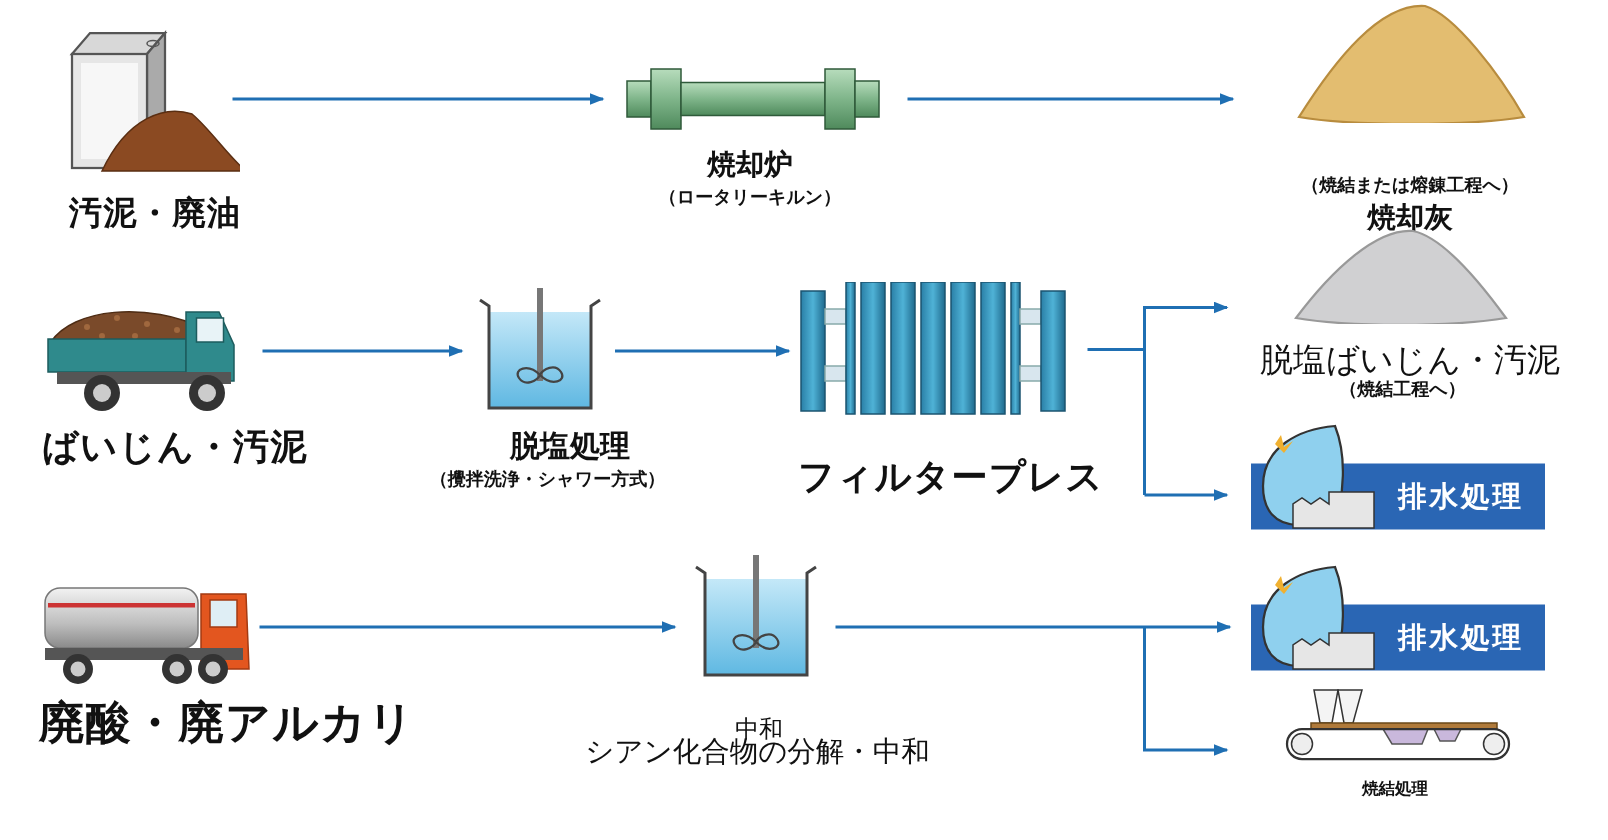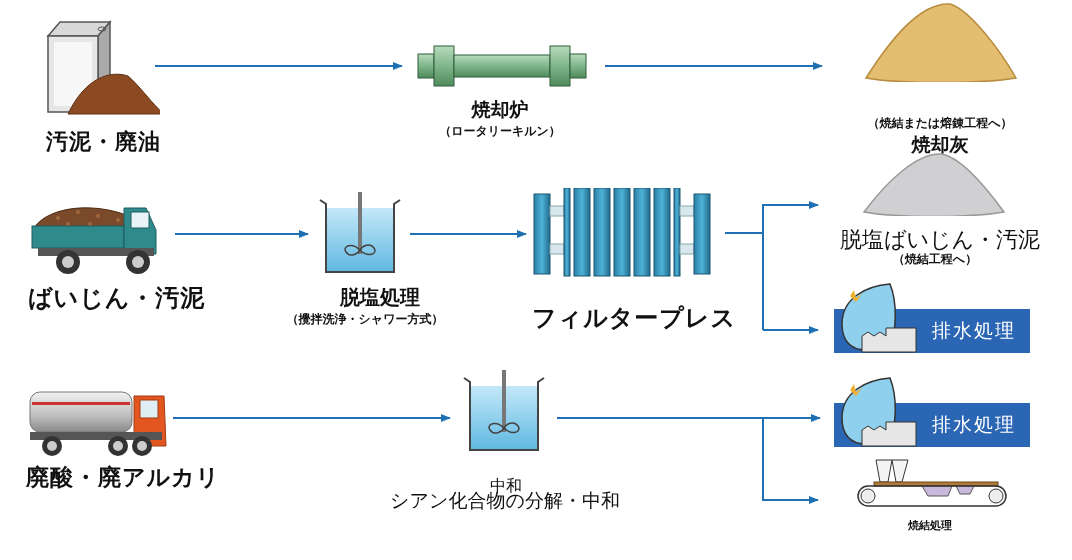--- a/index.html
+++ b/index.html
@@ -3,21 +3,21 @@
 <meta charset="utf-8">
 <style>
   html,body{margin:0;padding:0;background:#ffffff;}
   body{width:1072px;height:560px;position:relative;overflow:hidden;font-family:"DejaVu Sans","Liberation Sans",sans-serif;color:#111;}
   .abs{position:absolute;}
   .lbl-big{font-weight:bold;font-size:22px;letter-spacing:1px;white-space:nowrap;}
   .lbl-mid{font-weight:bold;font-size:17px;white-space:nowrap;text-align:center;}
   .lbl-small{font-weight:bold;font-size:12px;white-space:nowrap;text-align:center;}
   .lbl-reg{font-size:22px;white-space:nowrap;text-align:center;}
   svg.arrows{position:absolute;left:0;top:0;width:1072px;height:560px;}
-  .badge{position:absolute;background:#2a66b4;color:#fff;font-weight:normal;font-size:19px;letter-spacing:2px;display:flex;align-items:center;justify-content:flex-end;padding-right:14px;box-sizing:border-box;}
+  .badge{position:absolute;background:#2a66b4;color:#fff;font-weight:bold;font-size:19px;letter-spacing:2px;display:flex;align-items:center;justify-content:flex-end;padding-right:14px;box-sizing:border-box;}
 </style>
 </head>
 <body>
 
 <svg class="arrows" viewBox="0 0 1072 560">
   <defs>
     <marker id="ah" markerWidth="10" markerHeight="8" refX="9" refY="4" orient="auto" markerUnits="userSpaceOnUse">
       <path d="M0,0 L10,4 L0,8 Z" fill="#1f6fb3"></path>
     </marker>
   </defs>
@@ -177,21 +177,21 @@
     <rect x="114" y="12" width="18" height="18" fill="#dfeef5" stroke="#a33a12"></rect>
     <rect x="4" y="44" width="132" height="8" fill="#555"></rect>
     <circle cx="26" cy="58" r="10" fill="#333"></circle>
       <circle cx="26" cy="58" r="5" fill="#ccc"></circle>
     <circle cx="92" cy="58" r="10" fill="#333"></circle>
       <circle cx="92" cy="58" r="5" fill="#ccc"></circle>
     <circle cx="116" cy="58" r="10" fill="#333"></circle>
       <circle cx="116" cy="58" r="5" fill="#ccc"></circle>
   </svg>
 </div>
-<div class="abs lbl-big" style="left:26px;top:462px;font-size:23px;">廃酸・廃アルカリ</div>
+<div class="abs lbl-big" style="left:26px;top:462px;font-size:30px;">廃酸・廃アルカリ</div>
 
 <div class="abs" style="left:456px;top:368px;width:100px;height:88px;">
   <svg width="100" height="88" viewBox="0 0 100 88">
     <rect x="14" y="18" width="68" height="64" fill="url(#wg)"></rect>
     <path d="M8,10 L14,14 L14,82 L82,82 L82,14 L88,10" fill="none" stroke="#444" stroke-width="2"></path>
     <rect x="46" y="2" width="4" height="62" fill="#777"></rect>
     <path d="M48,60 C40,52 30,56 34,62 C38,68 46,64 48,60 C50,56 58,52 62,58 C66,64 56,68 48,60 Z" fill="none" stroke="#444" stroke-width="1.5"></path>
   </svg>
 </div>
 <div class="abs lbl-reg" style="left:446px;top:476px;width:120px;font-size:16px;">中和</div>

